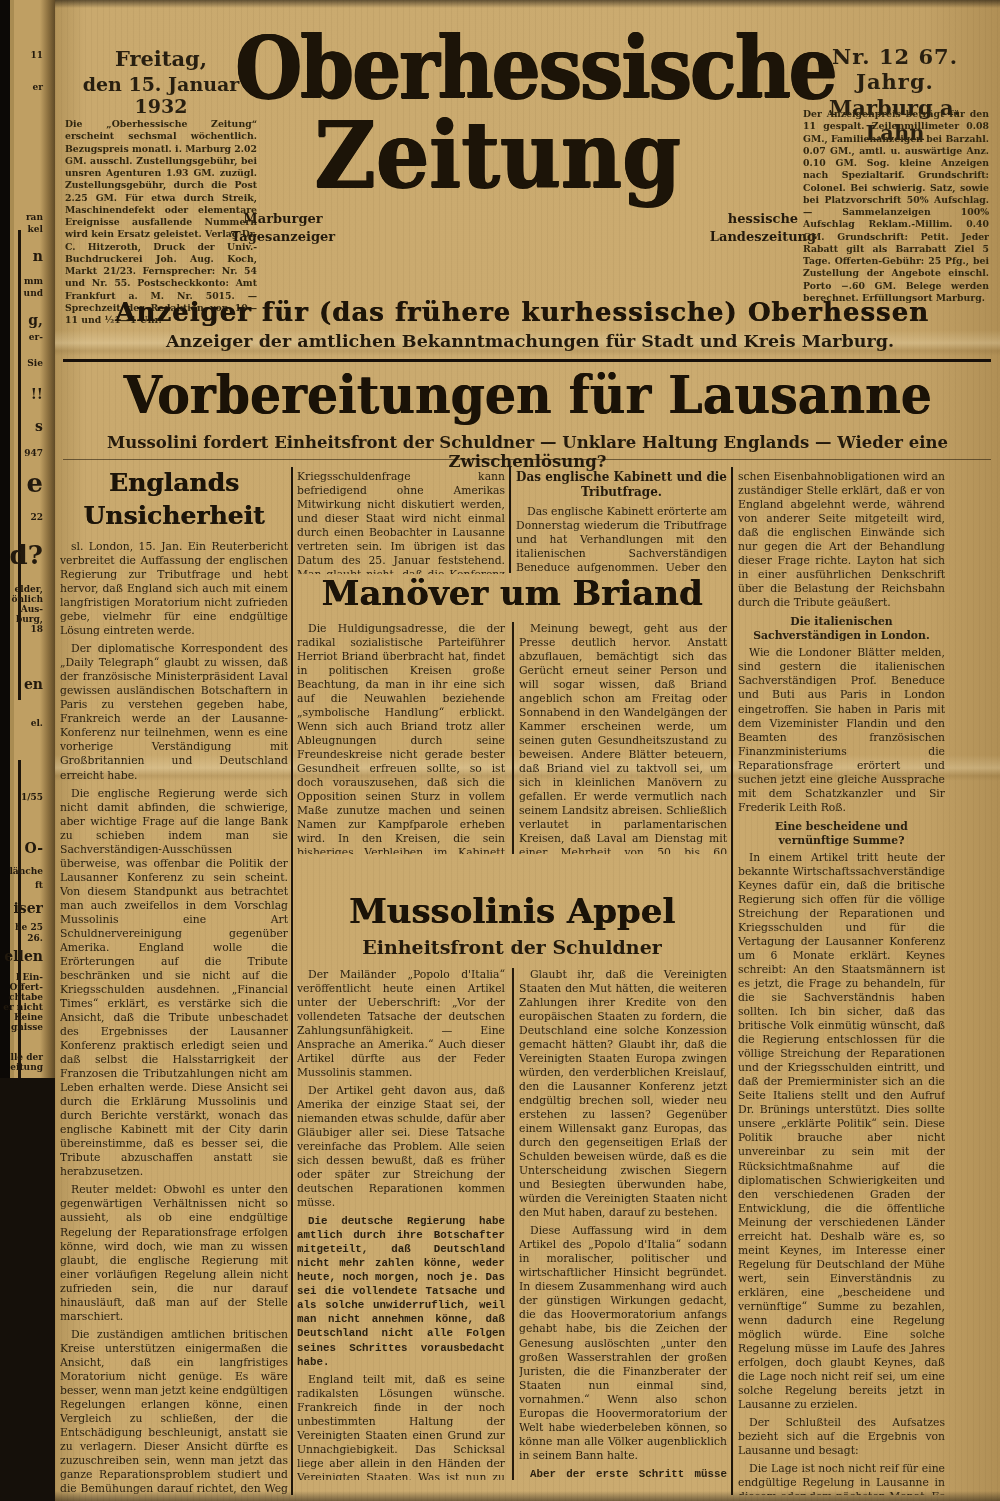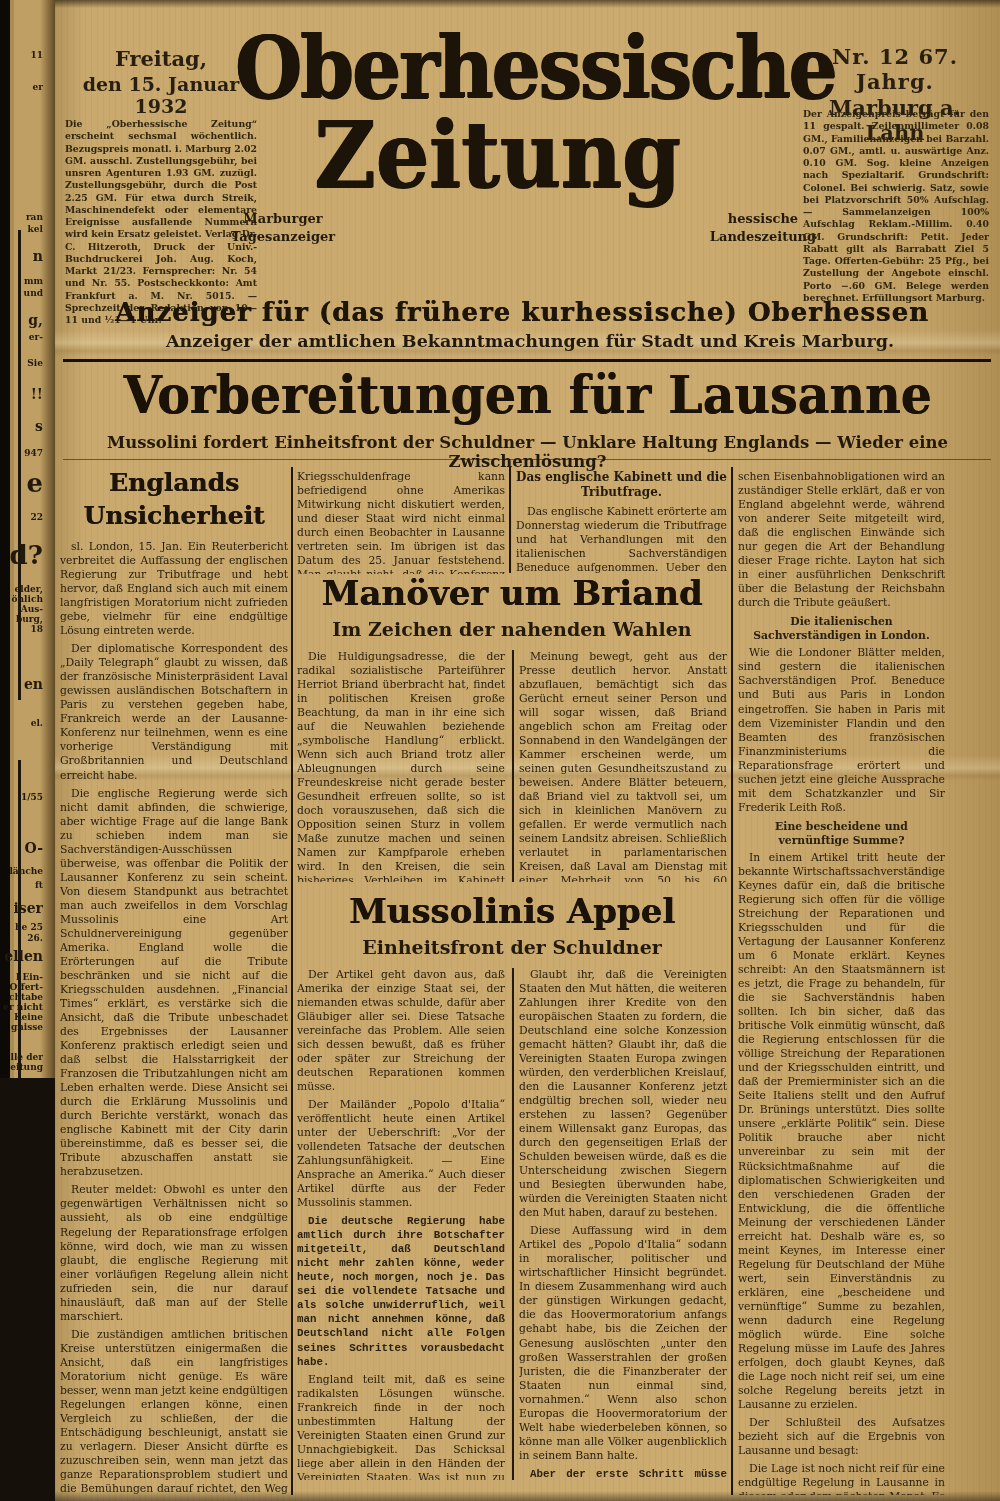--- a/index.html
+++ b/index.html
@@ -199,39 +199,38 @@
 
   <div class="textcol" style="left:461px;top:470px;width:211px;height:104px;">
     <div class="smallhead">Das englische Kabinett und die Tributfrage.</div>
     <div>
         <p class="para ">Das englische Kabinett erörterte am Donnerstag wiederum die Tributfrage und hat Verhandlungen mit den italienischen Sachverständigen Beneduce aufgenommen. Ueber den Plan der deut-</p>
       </div>
   </div>
 
   <div class="section" style="left:242px;top:576px;width:430px;height:316px;">
     <div class="shead">Manöver um Briand</div>
-    <div class="ssub">Im Zeichen der nahenden Wahlen</div>
     <div class="sbody" style="height:232px;">
       <div class="half">
           <p class="para ">Die Huldigungsadresse, die der radikal sozialistische Parteiführer Herriot Briand überbracht hat, findet in politischen Kreisen große Beachtung, da man in ihr eine sich auf die Neuwahlen beziehende „symbolische Handlung“ erblickt. Wenn sich auch Briand trotz aller Ableugnungen durch seine Freundeskreise nicht gerade bester Gesundheit erfreuen sollte, so ist doch vorauszusehen, daß sich die Opposition seinen Sturz in vollem Maße zunutze machen und seinen Namen zur Kampfparole erheben wird. In den Kreisen, die sein bisheriges Verbleiben im Kabinett Laval stets aus taktischen Gründen bedauerten, herrscht jetzt tiefe Befriedigung. Wie lebhaft die Briandfrage die französische öffentliche</p>
         </div>
       <div class="half">
           <p class="para nofirst">Meinung bewegt, geht aus der Presse deutlich hervor. Anstatt abzuflauen, bemächtigt sich das Gerücht erneut seiner Person und will sogar wissen, daß Briand angeblich schon am Freitag oder Sonnabend in den Wandelgängen der Kammer erscheinen werde, um seinen guten Gesundheitszustand zu beweisen. Andere Blätter beteuern, daß Briand viel zu taktvoll sei, um sich in kleinlichen Manövern zu gefallen. Er werde vermutlich nach seinem Landsitz abreisen. Schließlich verlautet in parlamentarischen Kreisen, daß Laval am Dienstag mit einer Mehrheit von 50 bis 60 Stimmen rechnen dürfte, da die Opposition ihm bis zu den Neuwahlen Schonzeit gewähre.</p>
         </div>
       <div class="midrule"></div>
     </div>
   </div>
 
   <div class="section" style="left:242px;top:894px;width:430px;height:601px;">
     <div class="shead">Mussolinis Appel</div>
     <div class="ssub">Einheitsfront der Schuldner</div>
     <div class="sbody" style="height:512px;">
       <div class="half">
+          <p class="para ">Der Mailänder „Popolo d'Italia“ veröffentlicht heute einen Artikel unter der Ueberschrift: „Vor der vollendeten Tatsache der deutschen Zahlungsunfähigkeit. — Eine Ansprache an Amerika.“ Auch dieser Artikel dürfte aus der Feder Mussolinis stammen.</p>
           <p class="para ">Der Artikel geht davon aus, daß Amerika der einzige Staat sei, der niemanden etwas schulde, dafür aber Gläubiger aller sei. Diese Tatsache vereinfache das Problem. Alle seien sich dessen bewußt, daß es früher oder später zur Streichung der deutschen Reparationen kommen müsse.</p>
-          <p class="para ">Der Mailänder „Popolo d'Italia“ veröffentlicht heute einen Artikel unter der Ueberschrift: „Vor der vollendeten Tatsache der deutschen Zahlungsunfähigkeit. — Eine Ansprache an Amerika.“ Auch dieser Artikel dürfte aus der Feder Mussolinis stammen.</p>
           <p class="para bold">Die deutsche Regierung habe amtlich durch ihre Botschafter mitgeteilt, daß Deutschland nicht mehr zahlen könne, weder heute, noch morgen, noch je. Das sei die vollendete Tatsache und als solche unwiderruflich, weil man nicht annehmen könne, daß Deutschland nicht alle Folgen seines Schrittes vorausbedacht habe.</p>
           <p class="para ">England teilt mit, daß es seine radikalsten Lösungen wünsche. Frankreich finde in der noch unbestimmten Haltung der Vereinigten Staaten einen Grund zur Unnachgiebigkeit. Das Schicksal liege aber allein in den Händen der Vereinigten Staaten. Was ist nun zu tun? Solle man Gemeinsamkeiten ergreifen, um Deutschland zur Zahlung zu zwingen? Mit welchem Ergebnis?</p>
         </div>
       <div class="half">
           <p class="para nofirst">Glaubt ihr, daß die Vereinigten Staaten den Mut hätten, die weiteren Zahlungen ihrer Kredite von den europäischen Staaten zu fordern, die Deutschland eine solche Konzession gemacht hätten? Glaubt ihr, daß die Vereinigten Staaten Europa zwingen würden, den verderblichen Kreislauf, den die Lausanner Konferenz jetzt endgültig brechen soll, wieder neu erstehen zu lassen? Gegenüber einem Willensakt ganz Europas, das durch den gegenseitigen Erlaß der Schulden beweisen würde, daß es die Unterscheidung zwischen Siegern und Besiegten überwunden habe, würden die Vereinigten Staaten nicht den Mut haben, darauf zu bestehen.</p>
           <p class="para ">Diese Auffassung wird in dem Artikel des „Popolo d'Italia“ sodann in moralischer, politischer und wirtschaftlicher Hinsicht begründet. In diesem Zusammenhang wird auch der günstigen Wirkungen gedacht, die das Hoovermoratorium anfangs gehabt habe, bis die Zeichen der Genesung auslöschten „unter den großen Wasserstrahlen der großen Juristen, die die Finanzberater der Staaten nun einmal sind, vornahmen.“ Wenn also schon Europas die Hoovermoratorium der Welt habe wiederbeleben können, so könne man alle Völker augenblicklich in seinem Bann halte.</p>
           <p class="para bold">Aber der erste Schritt müsse in Europa geschehen. Man könne nicht verlangen, daß die Vereinigten Staaten die Initiative ergriffen.</p>
         </div>
       <div class="midrule"></div>
     </div>

